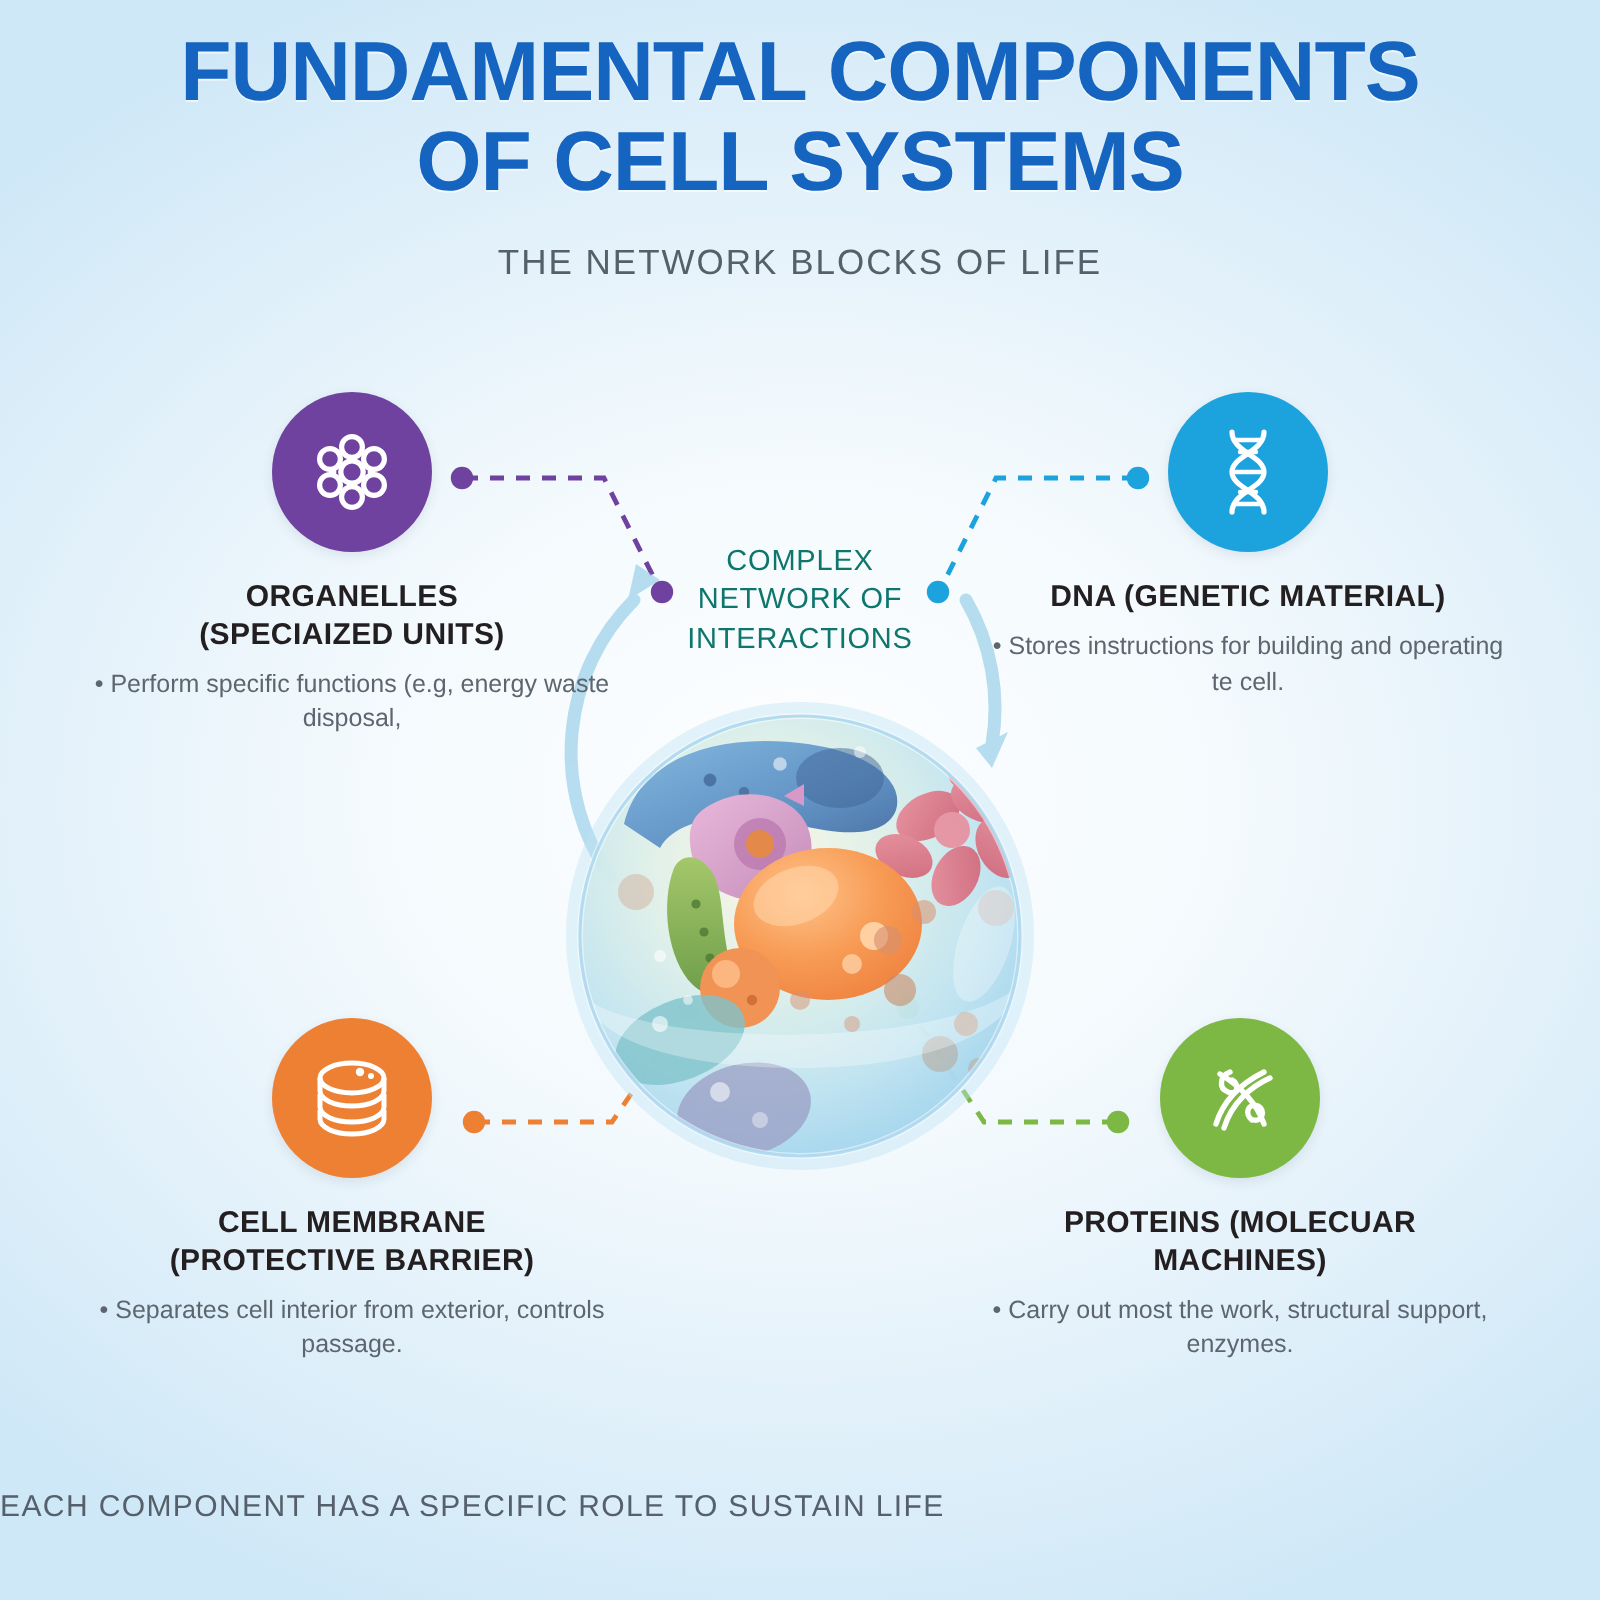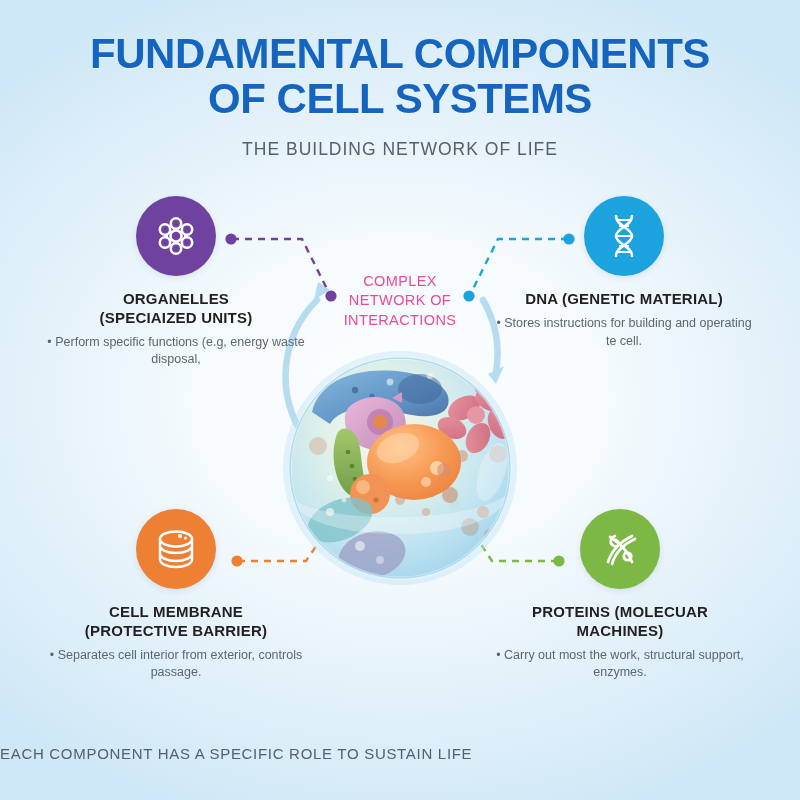--- a/index.html
+++ b/index.html
@@ -7,21 +7,21 @@
   body {
     font-family:"Liberation Sans", sans-serif;
     position:relative;
     overflow:hidden;
     background:
       radial-gradient(ellipse 70% 55% at 50% 50%, #fdfeff 0%, #f4fafd 38%, #e3f1fa 68%, #cfe8f7 100%);
   }
   .stage { position:absolute; inset:0; }
 
   
-  .header { position:absolute; top:32px; left:0; right:0; text-align:center; }
+  .header { position:absolute; top:14px; left:0; right:0; text-align:center; }
   .title {
     font-size:42px; font-weight:bold; color:#1565c0;
     letter-spacing:-0.5px; line-height:1.07;
     text-shadow:0 1px 0 rgba(255,255,255,0.6);
   }
   .title .line2 { display:block; }
   .subtitle {
     margin-top:17px; font-size:17.5px; color:#55606b;
     letter-spacing:1.0px; font-weight:normal;
   }
@@ -53,38 +53,38 @@
   }
   .node-desc {
     margin-top:6px;
     font-size:12.5px; color:#5d666f; line-height:1.42;
     padding:0 18px;
   }
 
   
   .center-label {
     position:absolute; left:330px; top:272px; width:140px;
-    text-align:center; font-size:14.5px; color:#ec4899;
+    text-align:center; font-size:14.5px; color:#0f766e;
     line-height:1.33; letter-spacing:0.4px;
   }
 
   
   .layer { position:absolute; inset:0; pointer-events:none; }
 </style>
 </head>
 <body>
 
 <div class="stage">
 
   <div class="header">
     <div class="title">
       <span>FUNDAMENTAL COMPONENTS</span>
       <span class="line2">OF CELL SYSTEMS</span>
     </div>
-    <div class="subtitle">THE BUILDING NETWORK OF LIFE</div>
+    <div class="subtitle">THE NETWORK BLOCKS OF LIFE</div>
   </div>
 
   <svg class="layer" width="800" height="800" viewBox="0 0 800 800">
 
     <g>
       <path d="M232,239 L302,239 L330,295" fill="none" stroke="#6F42A0" stroke-width="2.4" stroke-dasharray="7,6"></path>
       <circle cx="231" cy="239" r="5.6" fill="#6F42A0"></circle>
       <circle cx="331" cy="296" r="5.6" fill="#6F42A0"></circle>
     </g>
 

